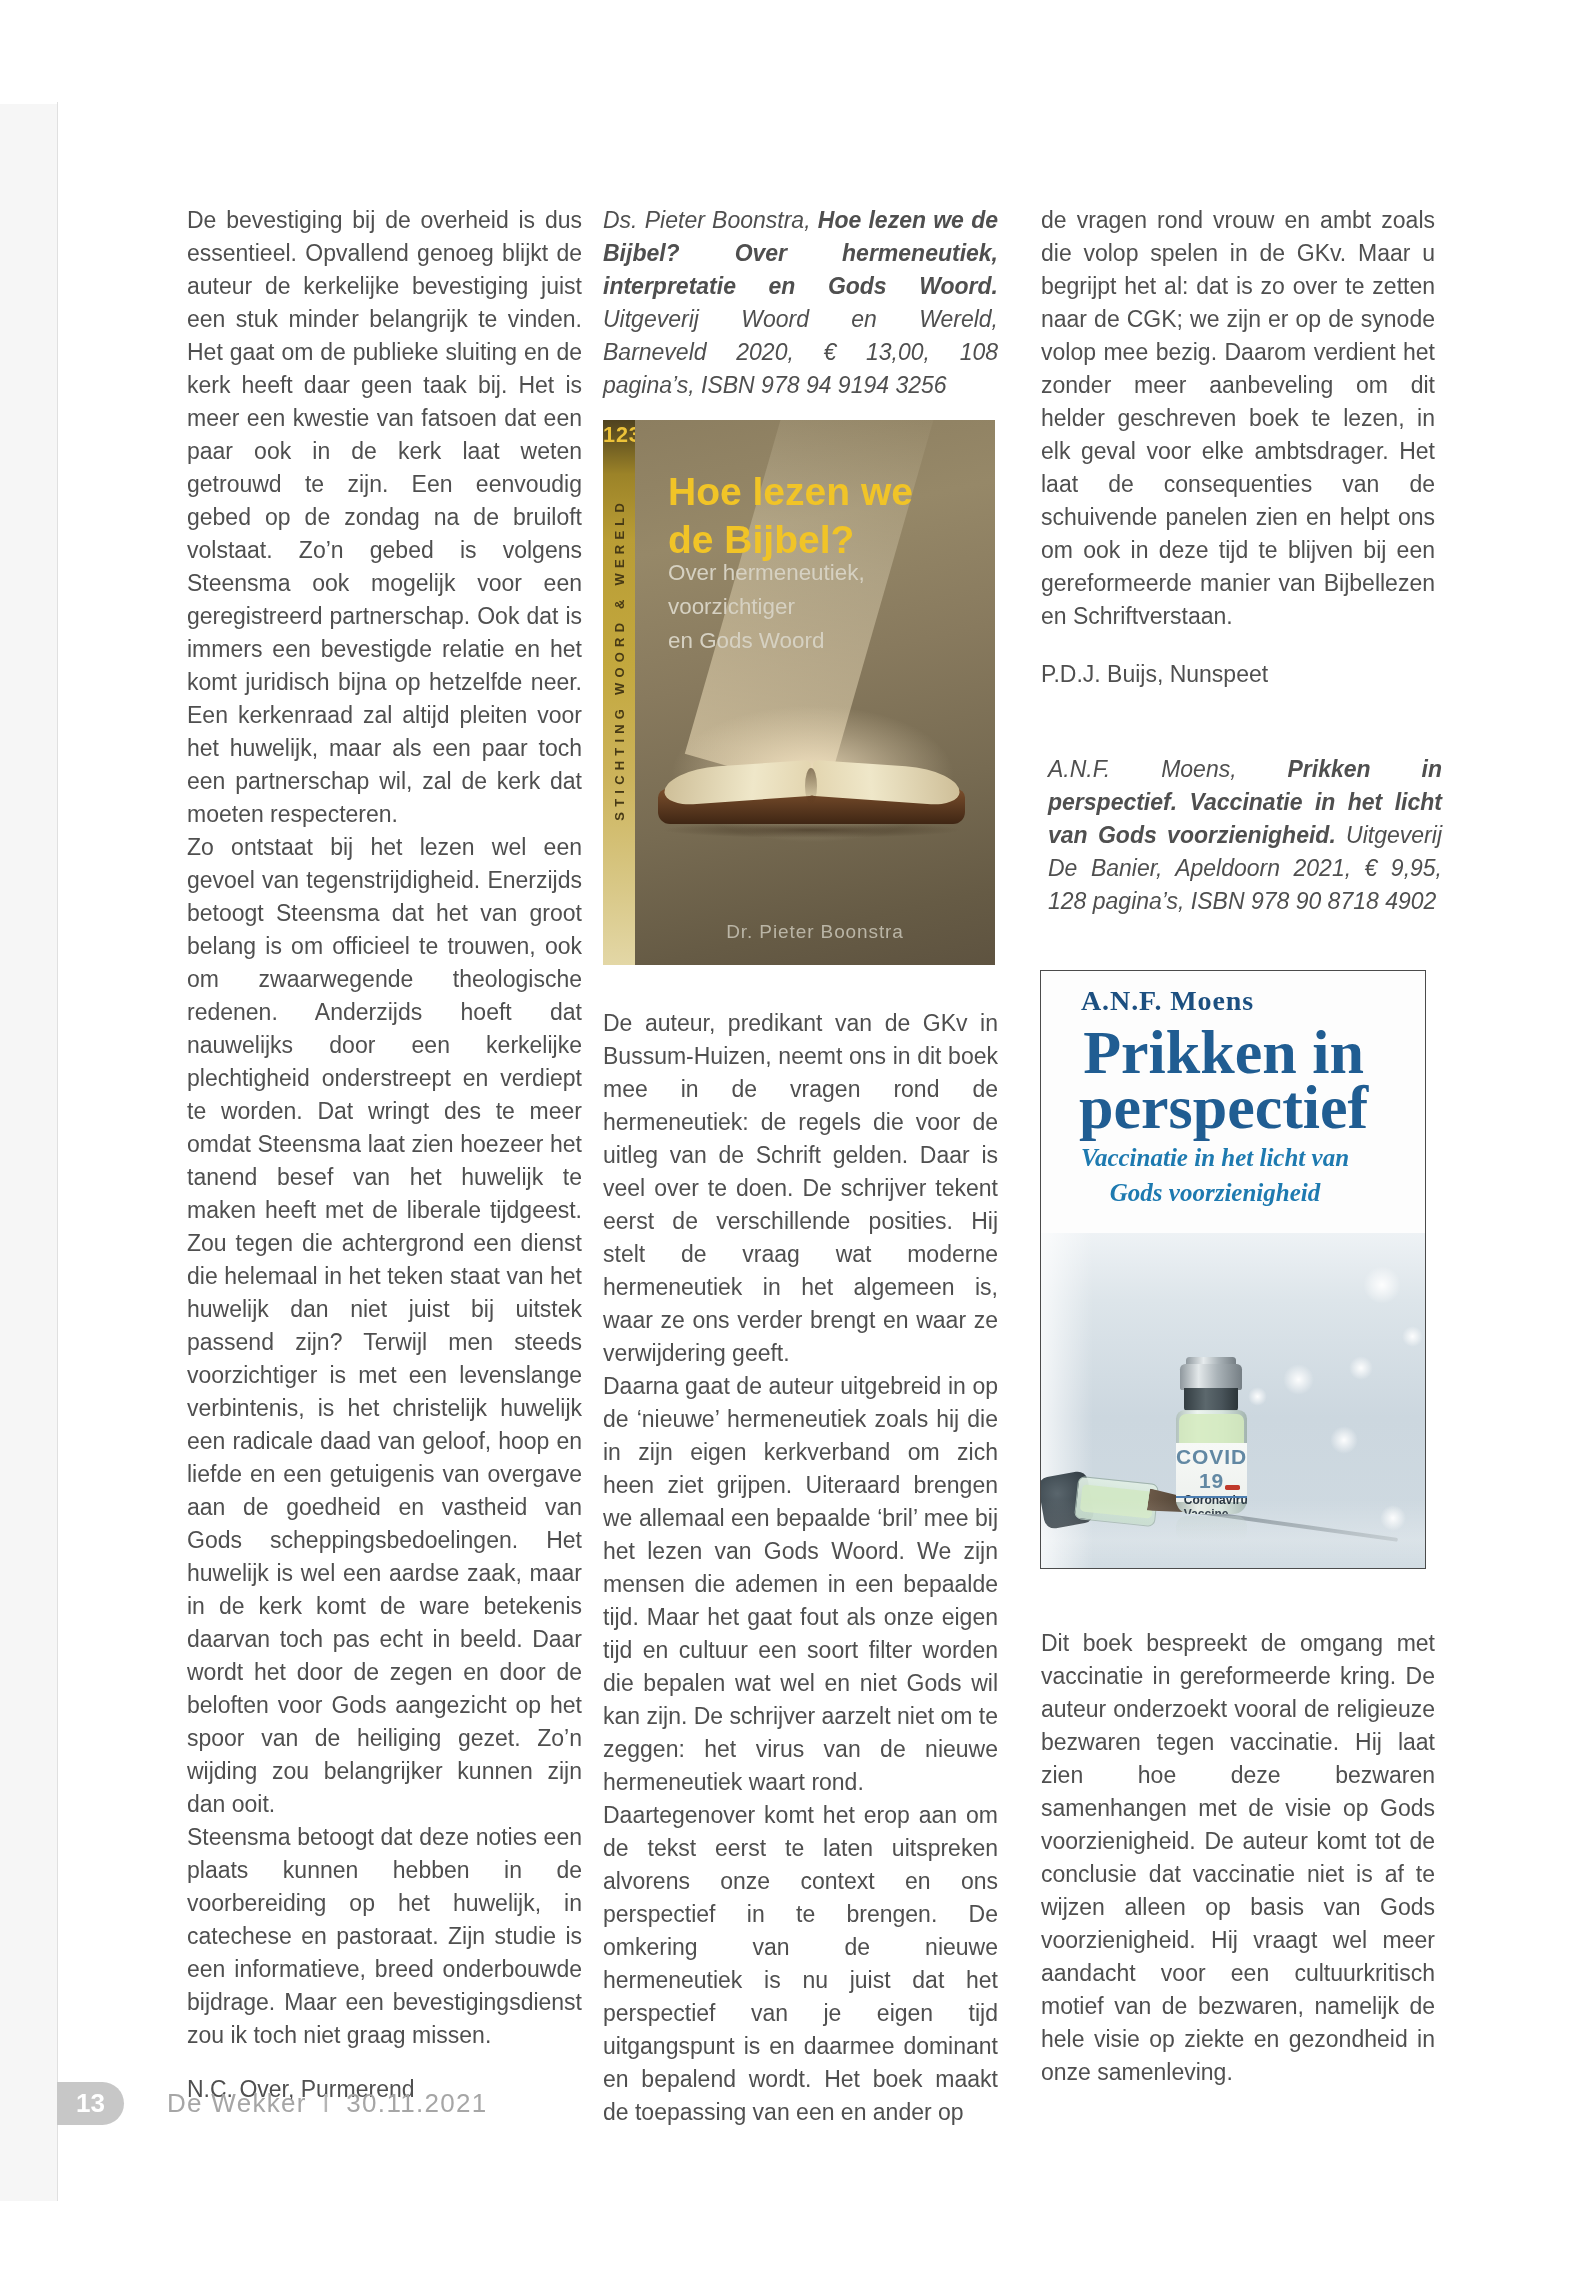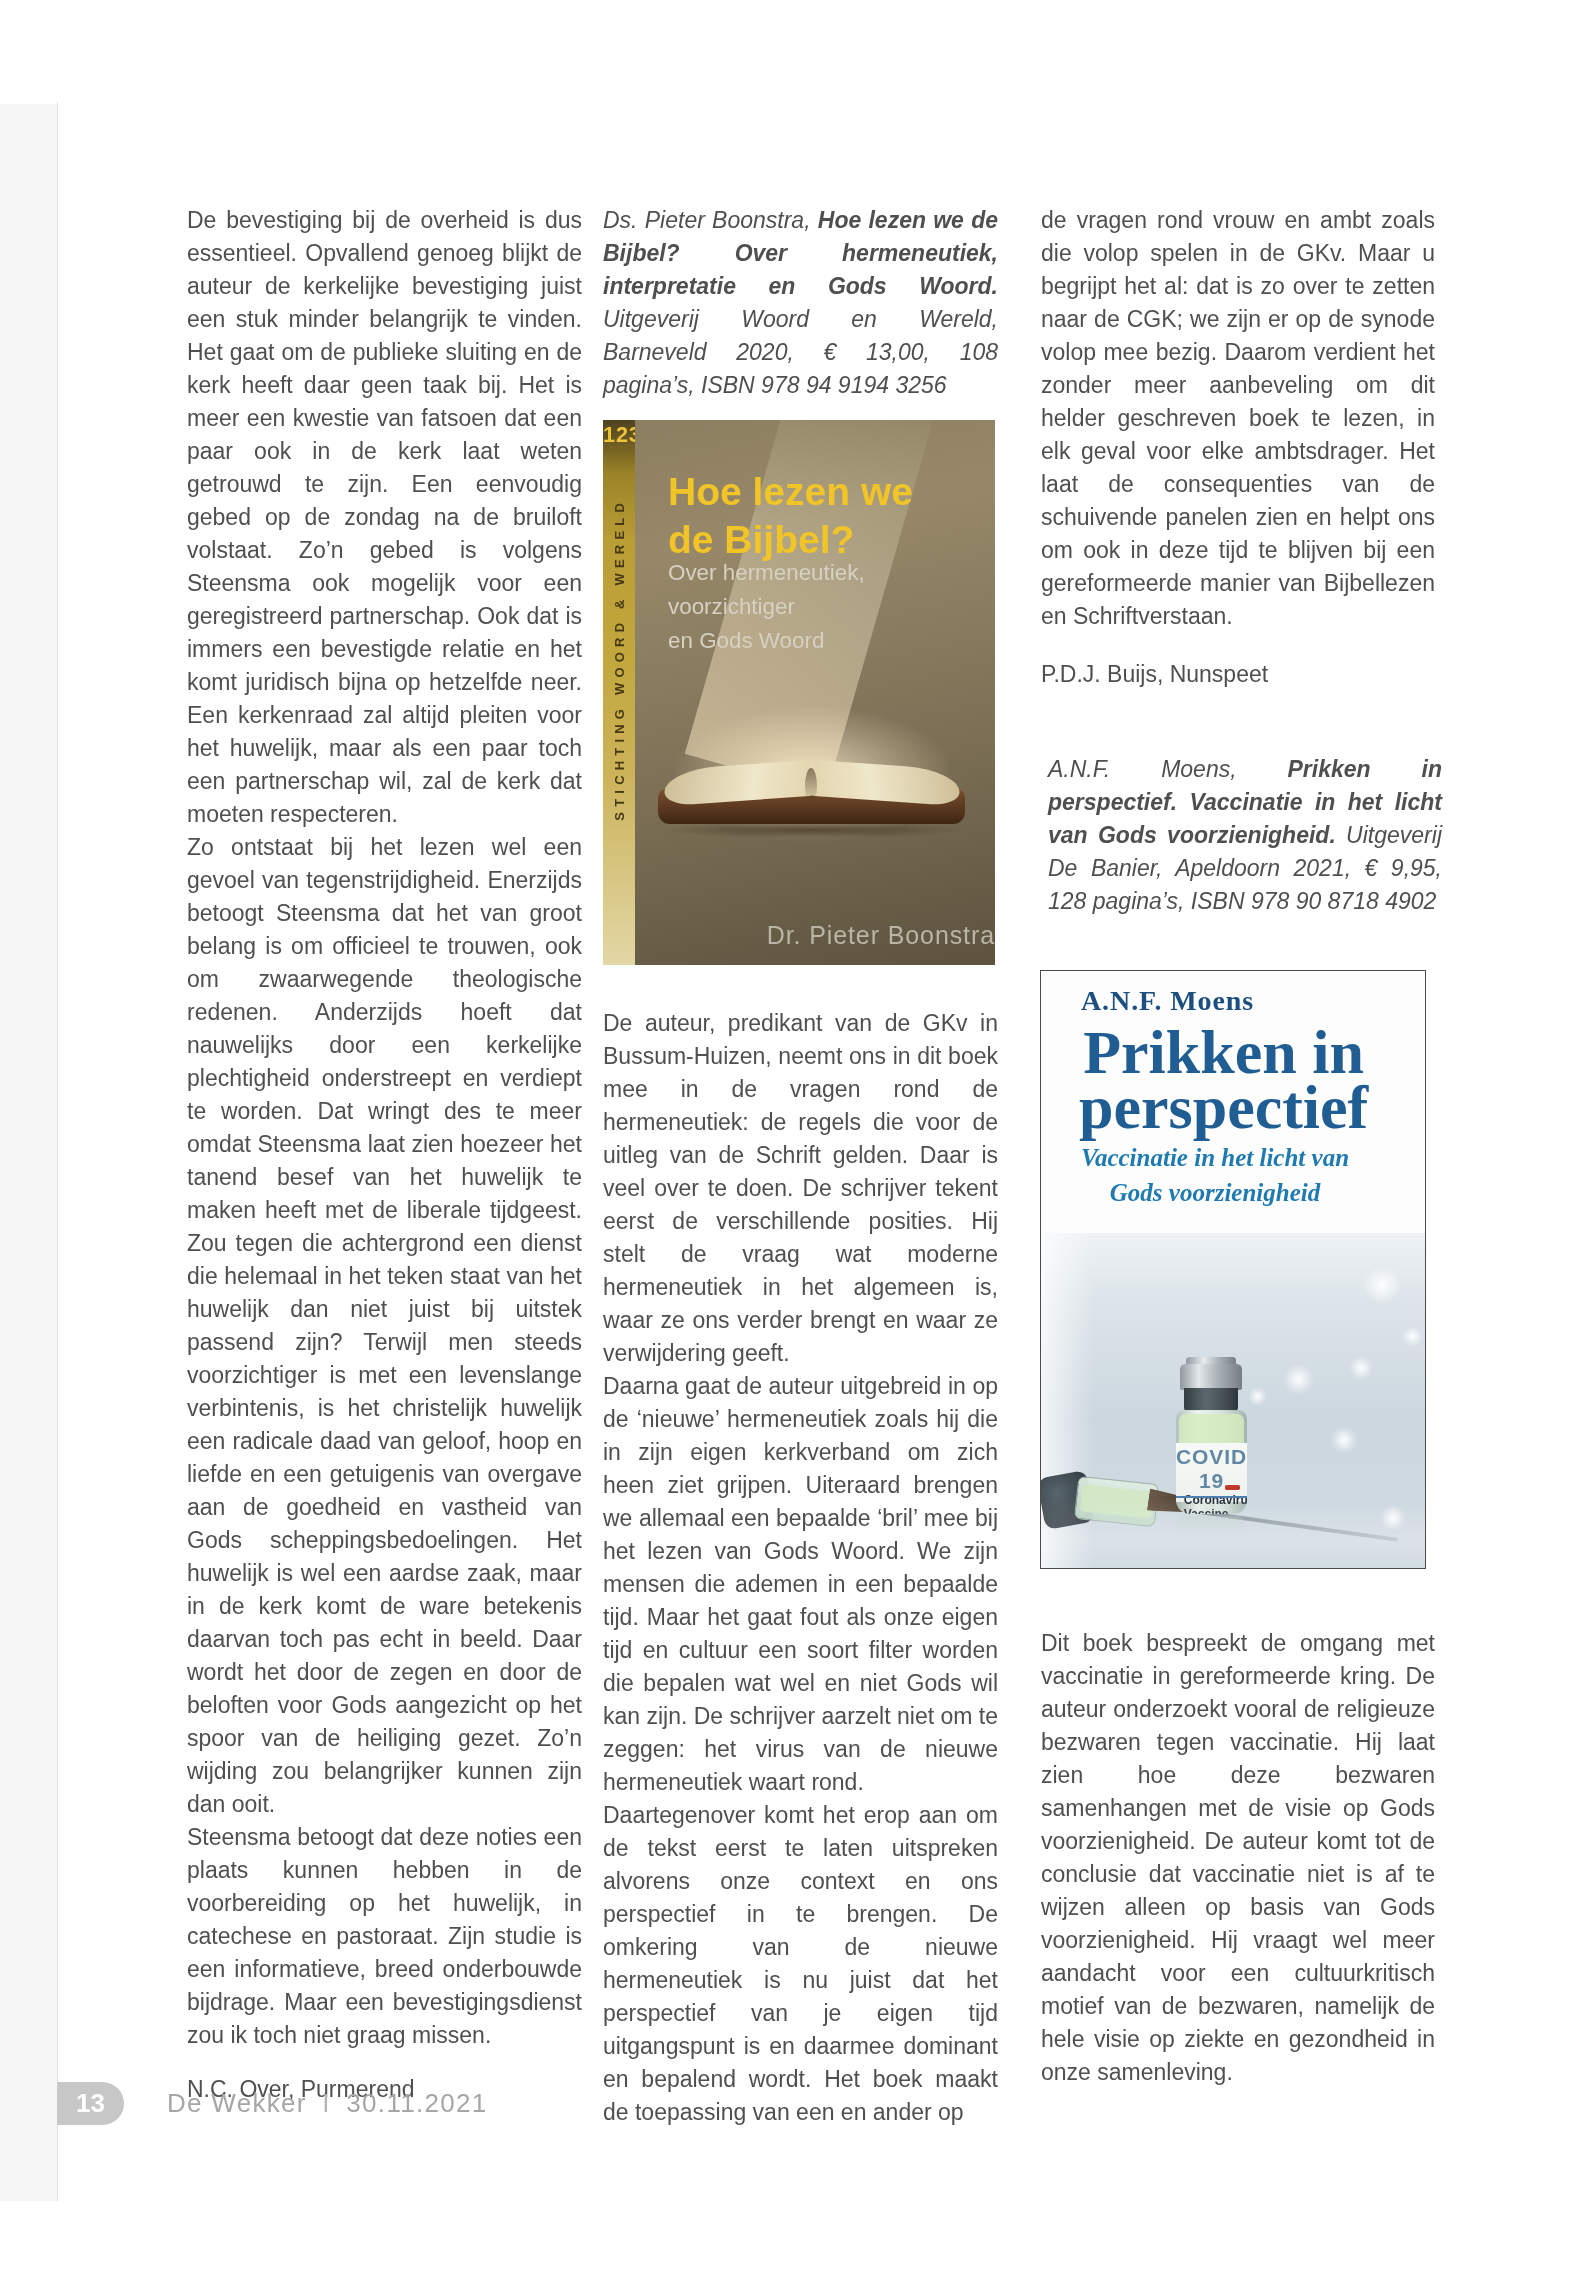--- a/index.html
+++ b/index.html
@@ -63,22 +63,22 @@
     background:linear-gradient(180deg,#7a4e2c,#3f2614); border-radius:8.6px 8.6px 12px 12px; }
   .cover1 .book .page-l { position:absolute; left:7px; top:1.7px; width:148px; height:36px;
     background:linear-gradient(100deg,#cdbd96,#efe7c9 60%,#e2d4ae);
     border-radius:60% 8% 4% 30% / 100% 20% 10% 60%; transform:rotate(-4deg); }
   .cover1 .book .page-r { position:absolute; left:155px; top:1.7px; width:148px; height:36px;
     background:linear-gradient(260deg,#cdbd96,#efe7c9 60%,#e2d4ae);
     border-radius:8% 60% 30% 4% / 20% 100% 60% 10%; transform:rotate(4deg); }
   .cover1 .book .crease { position:absolute; left:148px; top:5.2px; width:12px; height:36px;
     background:linear-gradient(180deg, rgba(60,40,20,.55), rgba(60,40,20,0));
     border-radius:50%; }
-  .cover1 .author { position:absolute; left:0; top:501px; width:100%; text-align:right;
-    font-size:25px; color:#bab5a6; letter-spacing:0.9px; }
+  .cover1 .author { position:absolute; left:0; top:501px; width:100%; text-align:center;
+    font-size:19px; color:#bab5a6; letter-spacing:0.9px; }
 
   
   .cover2 { position:absolute; left:1040px; top:970px; width:386px; height:599px;
     border:1.7px solid #4b4b4b; box-sizing:border-box; background:#fdfdfd;
     font-family:"Liberation Serif", serif; }
   .cover2 .author { position:absolute; left:40px; top:14px; font-size:28px; font-weight:bold;
     color:#1c4f80; letter-spacing:0.9px; }
   .cover2 .title { position:absolute; left:38px; top:54px; font-size:62px; line-height:55px;
     font-weight:bold; color:#205d92;text-align:center; }
   .cover2 .subtitle { position:absolute; left:40px; top:169px; font-size:25px; line-height:35px;

